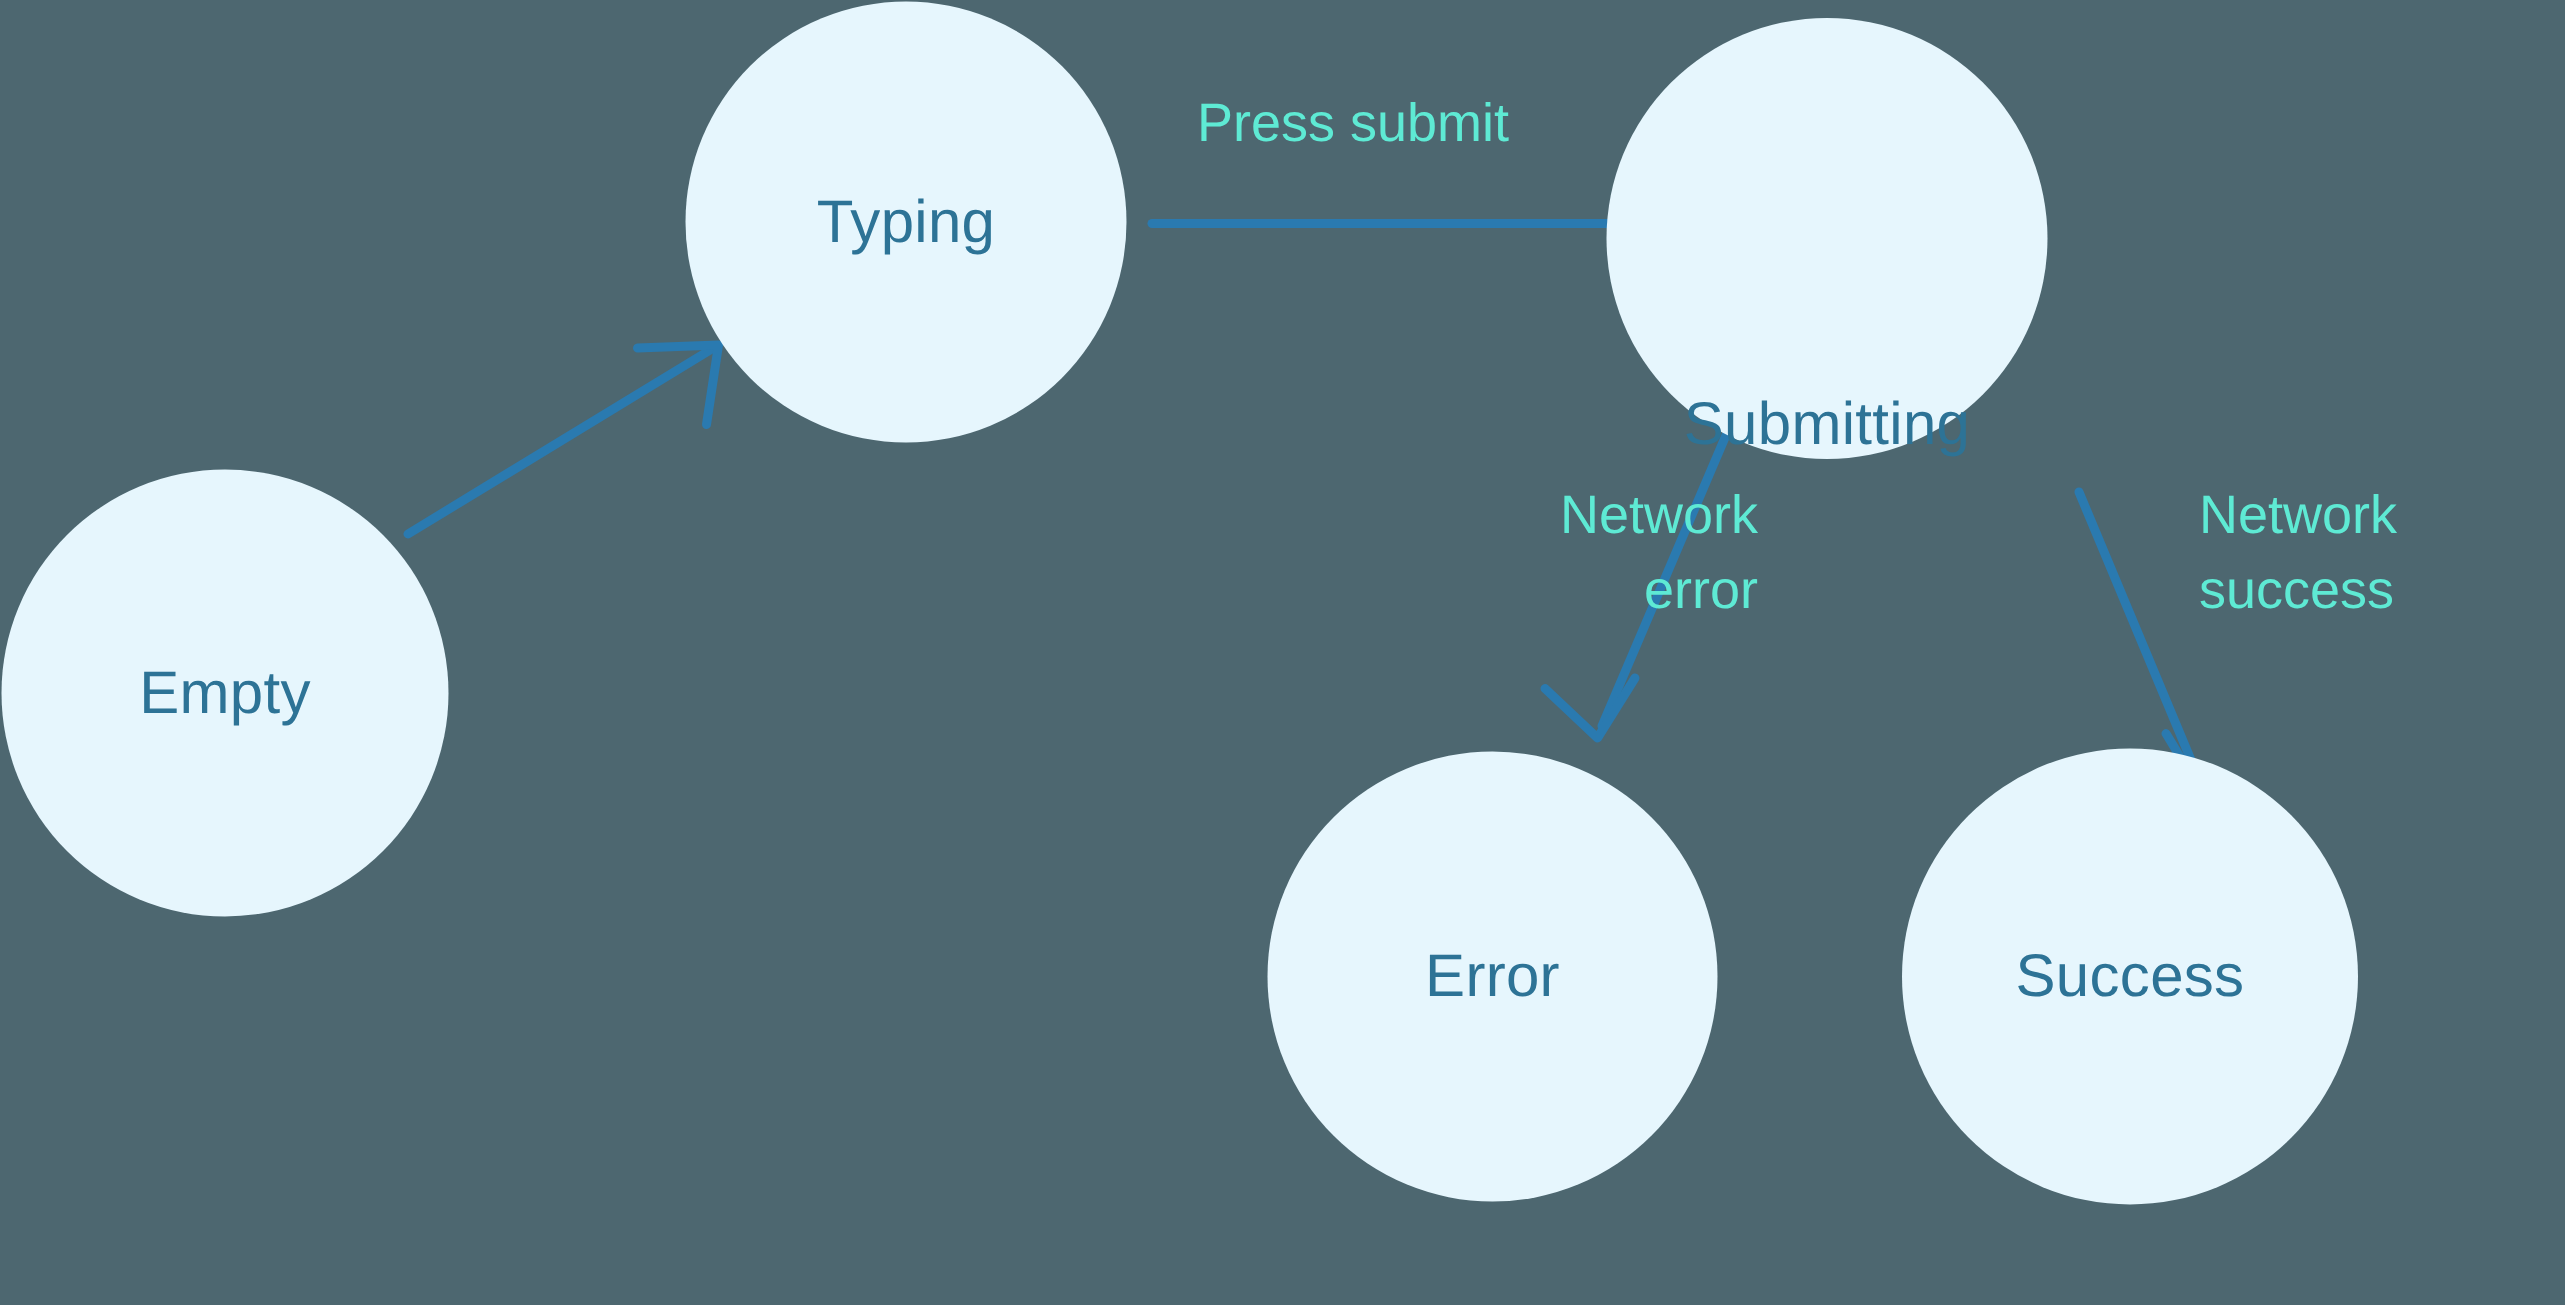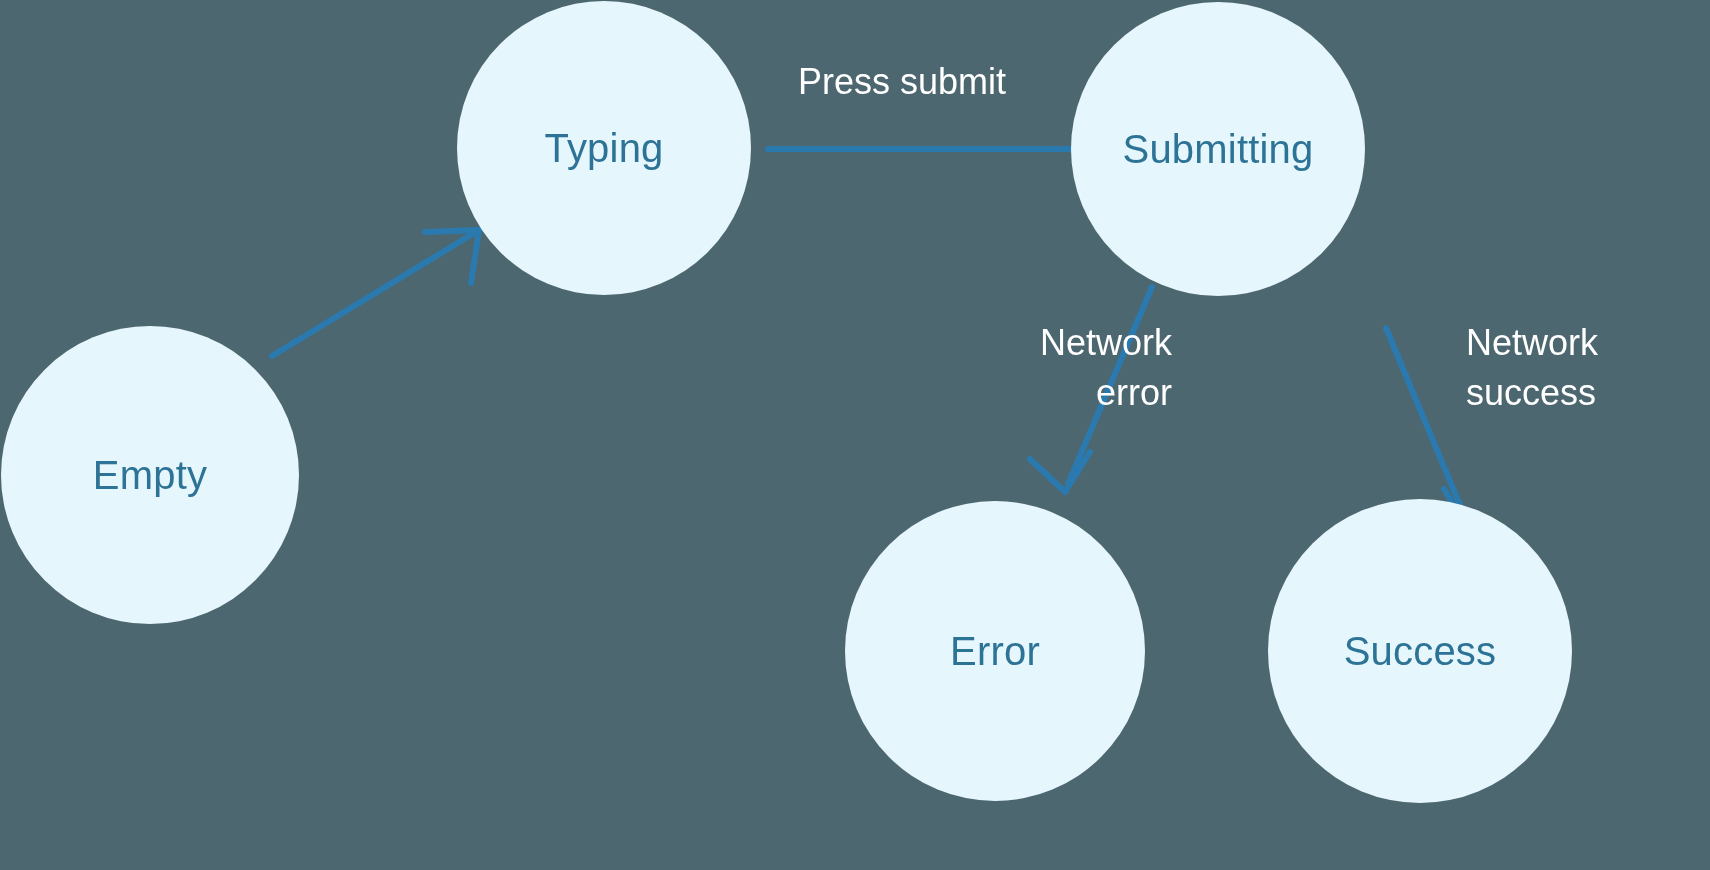--- a/index.html
+++ b/index.html
@@ -35,21 +35,21 @@
   }
   .state-label {
     color: #2d7396;
     font-size: 40px;
     font-weight: 400;
     letter-spacing: 0.2px;
     white-space: nowrap;
   }
   .edge-label {
     position: absolute;
-    color: #ffffff;
+    color: #5eead4;
     font-size: 36px;
     font-weight: 400;
     line-height: 50px;
     white-space: pre-line;
   }
   .edge-label.center { text-align: center; }
   .edge-label.right  { text-align: right; }
   .edge-label.left   { text-align: left; }
 </style>
 </head>
@@ -75,29 +75,29 @@
         <polyline points="1030,459 1065,492 1090,452"></polyline>
       </g>
 
       <g>
         <line x1="1386" y1="328" x2="1470" y2="529"></line>
         <polyline points="1444,489 1473,537 1446,545"></polyline>
       </g>
     </g>
   </svg>
 
-  <div class="state-node" style="left:1px; top:326px; width:298px; height:298px;">
+  <div class="state-node" style="left:1px; top:313px; width:298px; height:298px;">
     <span class="state-label">Empty</span>
   </div>
 
   <div class="state-node" style="left:457px; top:1px; width:294px; height:294px;">
     <span class="state-label">Typing</span>
   </div>
 
-  <div class="state-node" style="left:1071px; top:2px; width:294px; height:294px;">
+  <div class="state-node" style="left:1071px; top:12px; width:294px; height:294px;align-items:flex-end;">
     <span class="state-label">Submitting</span>
   </div>
 
   <div class="state-node" style="left:845px; top:501px; width:300px; height:300px;">
     <span class="state-label">Error</span>
   </div>
 
   <div class="state-node" style="left:1268px; top:499px; width:304px; height:304px;">
     <span class="state-label">Success</span>
   </div>

